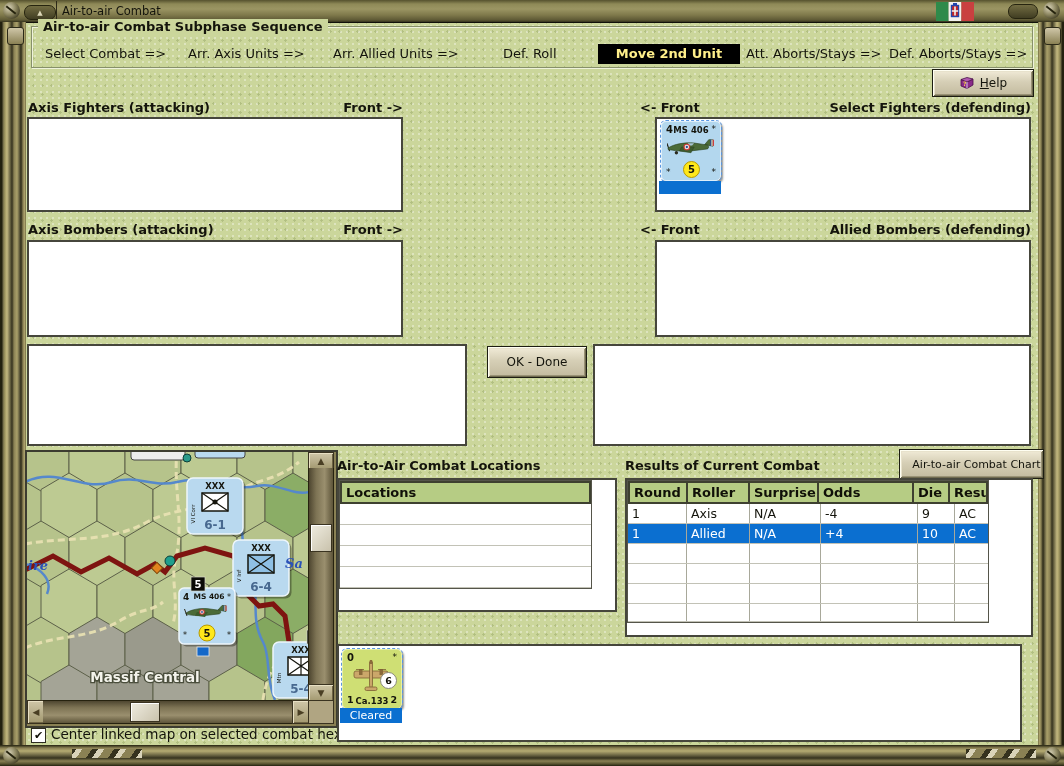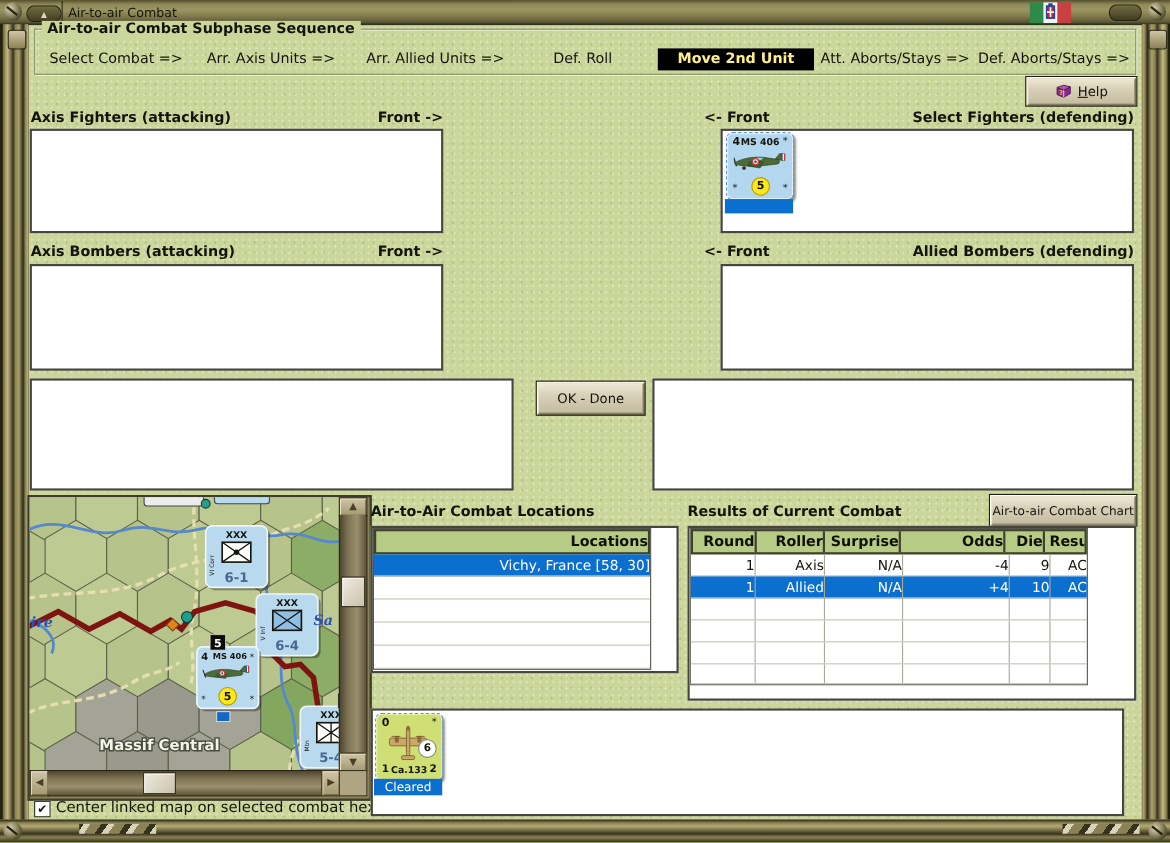--- a/index.html
+++ b/index.html
@@ -59,21 +59,21 @@
   .c-num{font-size:9.5px;font-weight:bold;}
   .sel-bar{position:absolute;background:#0b6fd0;color:#fff;font-size:11px;text-align:center;line-height:15px;}
 
   
   .list-container{background:#fff;border:2px solid #46463c;}
   .dtable{position:absolute;border:1px solid #55554a;background:#fff;}
   .drow{display:flex;}
   .dhead{background:#b6cc84;border:2px solid #3e4030;}
   .dhead .dcell{font-weight:bold;font-size:13px;padding:2px 0 2px 4px;border-right:2px solid #3e4030;color:#101008;}
   .dhead .dcell:last-child{border-right:none;}
-  .dcell{white-space:nowrap;overflow:hidden;text-align:right;}
+  .dcell{white-space:nowrap;overflow:hidden;}
   .dbody .dcell{font-size:12.5px;padding:2px 0 2px 4px;border-right:1px solid #a8a89a;color:#14140c;}
   .dbody .dcell:last-child{border-right:none;}
   .dbody{border-bottom:1px solid #c2c2b6;}
   .dbody.selected{background:#0b6fd0;}
   .dbody.selected .dcell{color:#fff;}
 
   
   .sb-track-v{background:linear-gradient(90deg,#4e4630,#7d7354 30%,#9a8f6e 65%,#5d5439);border-left:1px solid #26220f;border-right:1px solid #26220f;}
   .sb-track-h{background:linear-gradient(180deg,#4e4630,#7d7354 30%,#9a8f6e 65%,#5d5439);border-top:1px solid #26220f;border-bottom:1px solid #26220f;}
   .sb-btn{background:linear-gradient(180deg,#cfc6a8,#a2986f);border:1px solid #3a3320;
@@ -316,31 +316,28 @@
 
   <div class="abs checkbox" style="left:31px;top:728px;"><span>✔</span></div>
   <div class="abs" style="left:51px;top:726px;font-size:13.5px;color:#14140c;white-space:nowrap;">Center linked map on selected combat hex</div>
 
   <div class="abs sect-label" style="left:337px;top:458px;">Air-to-Air Combat Locations</div>
   <div class="abs list-container" style="left:337px;top:478px;width:276px;height:130px;"></div>
   <div class="abs dtable" style="left:339px;top:480px;width:251px;">
     <div class="drow dhead">
       <div class="dcell" style="flex:1;">Locations</div>
     </div>
-    <div class="drow dbody selected">
-      <div class="dcell" style="flex:1;">Vichy, France [58, 30]</div>
-    </div>
     <div class="drow dbody" style="height:20px;"></div>
     <div class="drow dbody" style="height:20px;"></div>
     <div class="drow dbody" style="height:20px;"></div>
     <div class="drow dbody" style="height:20px;"></div>
   </div>
 
   <div class="abs sect-label" style="left:625px;top:458px;">Results of Current Combat</div>
-  <div class="abs btn" style="left:899px;top:449px;width:133px;height:28px;font-size:11px;">Air-to-air Combat Chart</div>
+  <div class="abs btn" style="left:899px;top:449px;width:133px;height:28px;font-size:11px;padding-left:10px;">Air-to-air Combat Chart</div>
   <div class="abs list-container" style="left:625px;top:478px;width:404px;height:155px;"></div>
   <div class="abs dtable" style="left:627px;top:480px;width:360px;">
     <div class="drow dhead">
       <div class="dcell" style="width:52px;">Round</div>
       <div class="dcell" style="width:56px;">Roller</div>
       <div class="dcell" style="width:63px;">Surprise</div>
       <div class="dcell" style="width:89px;">Odds</div>
       <div class="dcell" style="width:30px;">Die</div>
       <div class="dcell" style="flex:1;">Result</div>
     </div>

